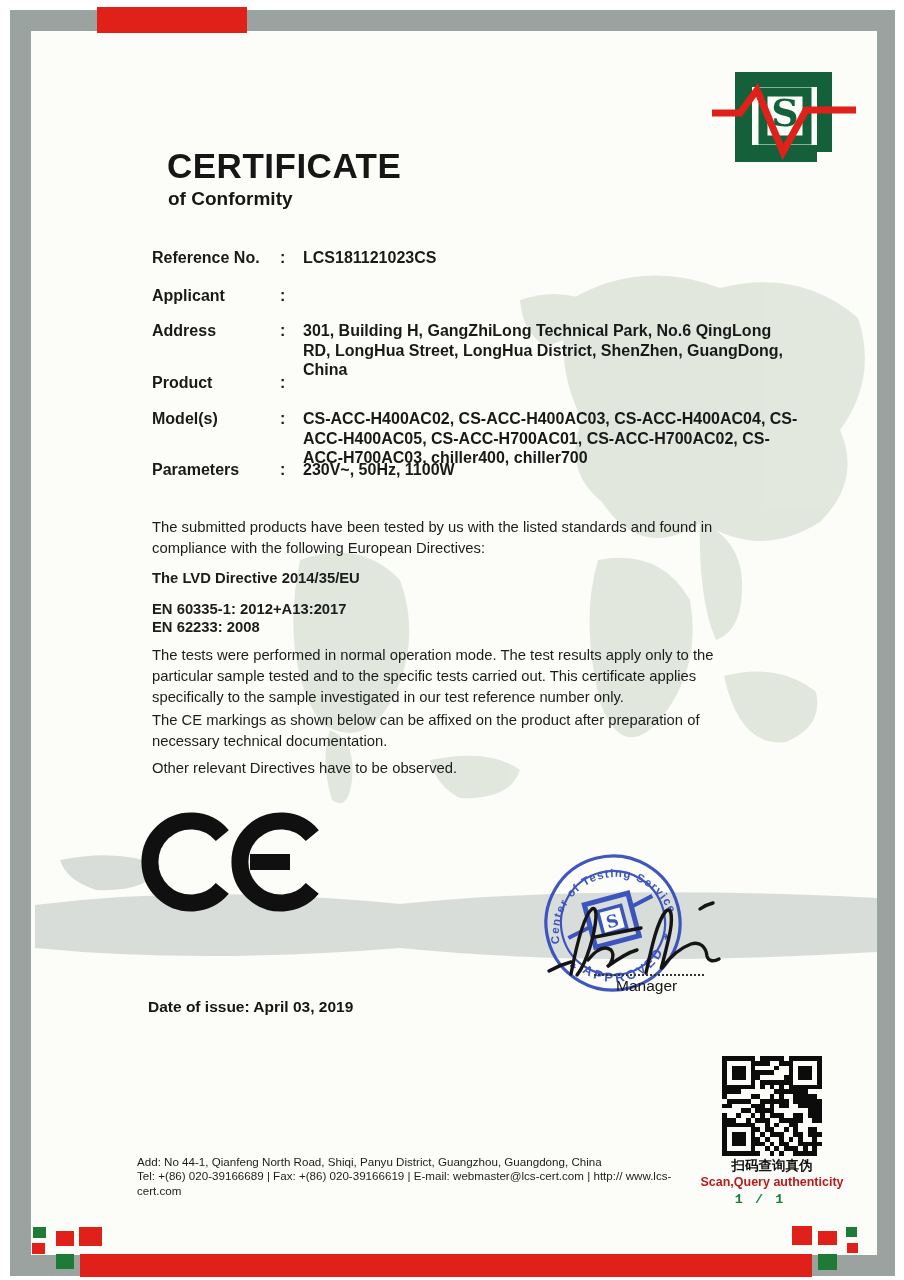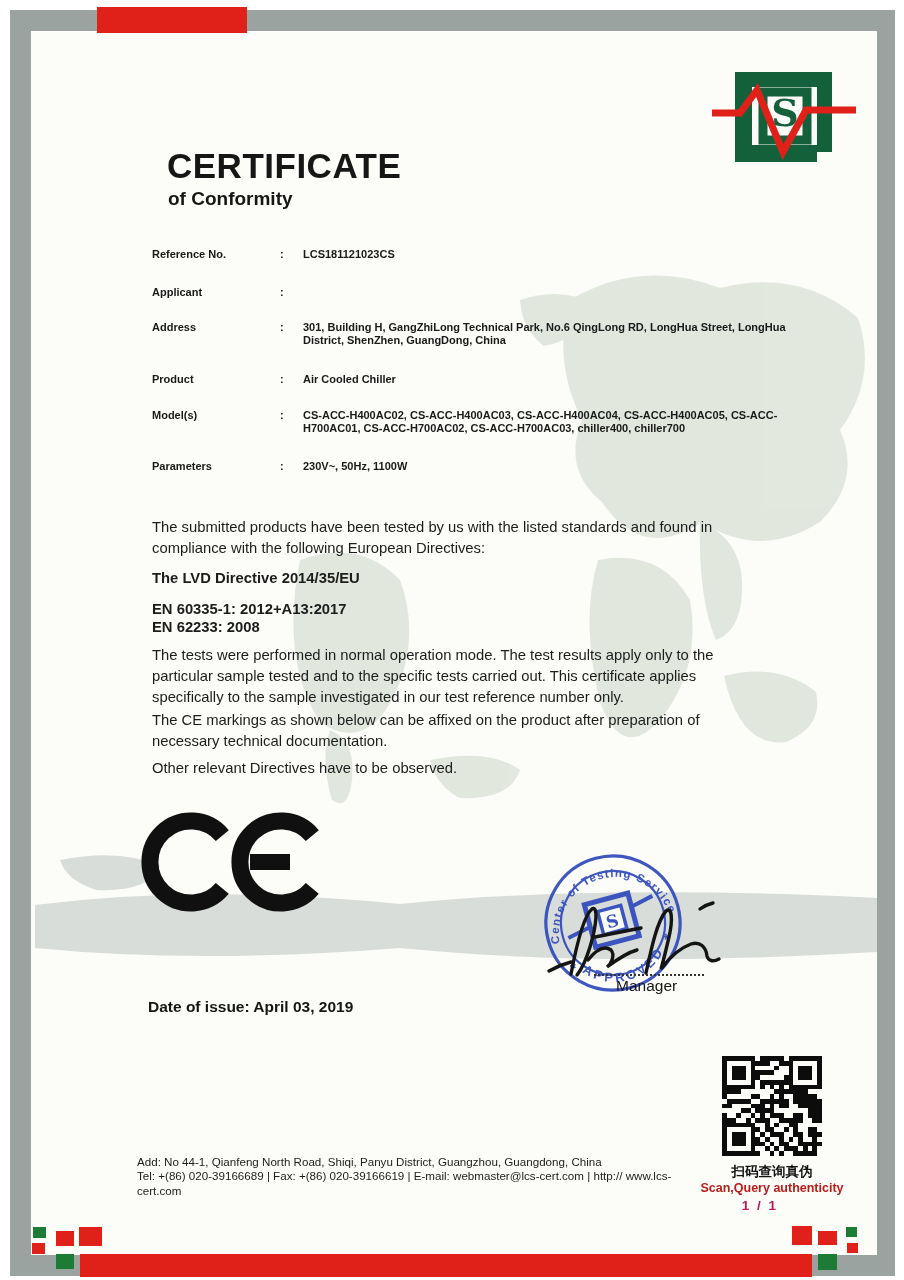--- a/index.html
+++ b/index.html
@@ -21,38 +21,38 @@
 
   
   #paper { position:absolute; left:31px; top:31px; width:846px; height:1224px; background:#fcfcf8; overflow:hidden; }
   #watermark { position:absolute; left:0; top:0; }
 
   
   .abs { position:absolute; }
   #title-main { left:167px; top:146px; font-size:35px; font-weight:bold; letter-spacing:0.5px; color:#161616; }
   #title-sub  { left:168px; top:188px; font-size:19px; font-weight:bold; color:#161616; }
 
-  .frow { position:absolute; left:152px; display:flex; color:#191919; font-weight:bold; font-size:11px; line-height:1.22; }
+  .frow { position:absolute; left:152px; display:flex; color:#191919; font-weight:bold; font-size:16px; line-height:1.22; }
   .frow .lab { width:128px; }
   .frow .col { width:23px; }
   .frow .val { width:495px; }
 
   .para { position:absolute; left:152px; width:600px; font-size:14.8px; line-height:1.42; color:#1c1c1c; }
   .para.bold { font-weight:bold; }
 
   #date-line { left:148px; top:998px; font-size:15.5px; font-weight:bold; color:#151515; }
 
   #sig-dotted { left:594px; top:974px; width:110px; border-top:2px dotted #333; }
   #manager { left:616px; top:977px; font-size:15.5px; color:#161616; }
 
   #qr-block { left:660px; top:1056px; width:224px; text-align:center; }
   #qr-svg { display:block; margin:0 auto; width:100px; height:100px; }
-  #qr-cn { margin-top:7px; font-size:13.5px; font-weight:bold; color:#111; }
+  #qr-cn { margin-top:1px; font-size:13.5px; font-weight:bold; color:#111; }
   #qr-en { font-size:12.5px; font-weight:bold; color:#b91c1c; }
-  #page-indicator { margin-top:3px; margin-right:24px; font-size:13.5px; font-weight:bold; letter-spacing:2px; color:#be185d; }
+  #page-indicator { margin-top:3px; margin-right:24px; font-size:13.5px; font-weight:bold; letter-spacing:2px; color:#15803d;font-family:Liberation Mono, monospace; }
 
   #footer-text { left:137px; top:1155px; width:540px; font-size:11.6px; line-height:1.23; color:#1c1c1c; }
 </style>
 </head>
 <body>
 
 <div id="scene">
 
   <div id="paper">
     <svg id="watermark" width="846" height="1224" viewBox="31 31 846 1224" xmlns="http://www.w3.org/2000/svg">
@@ -117,21 +117,20 @@
     <span class="col">:</span>
   </div>
   <div class="frow" style="top:321px;">
     <span class="lab">Address</span>
     <span class="col">:</span>
     <span class="val">301, Building H, GangZhiLong Technical Park, No.6 QingLong RD, LongHua Street, LongHua District, ShenZhen, GuangDong, China</span>
   </div>
   <div class="frow" style="top:373px;">
     <span class="lab">Product</span>
     <span class="col">:</span>
-    <span class="val">Air Cooled Chiller</span>
   </div>
   <div class="frow" style="top:409px;">
     <span class="lab">Model(s)</span>
     <span class="col">:</span>
     <span class="val">CS-ACC-H400AC02, CS-ACC-H400AC03, CS-ACC-H400AC04, CS-ACC-H400AC05, CS-ACC-H700AC01, CS-ACC-H700AC02, CS-ACC-H700AC03, chiller400, chiller700</span>
   </div>
   <div class="frow" style="top:460px;">
     <span class="lab">Parameters</span>
     <span class="col">:</span>
     <span class="val">230V~, 50Hz, 1100W</span>

